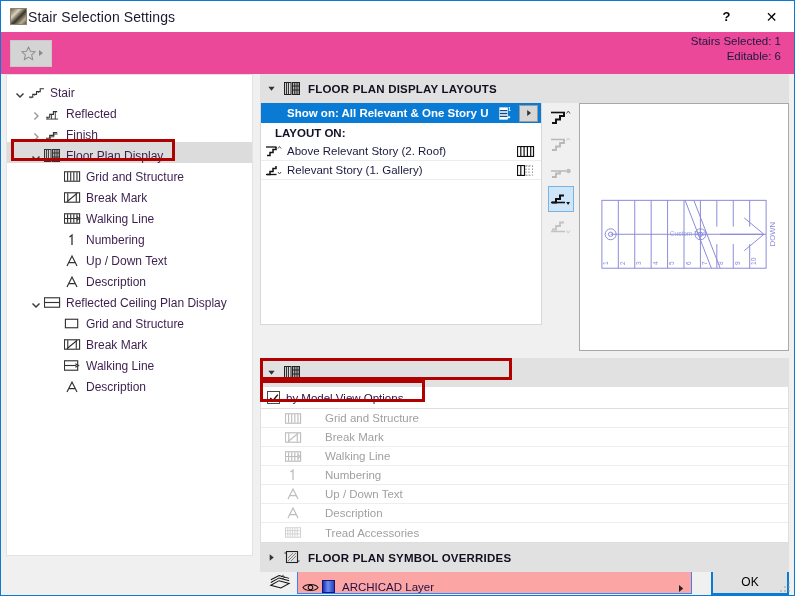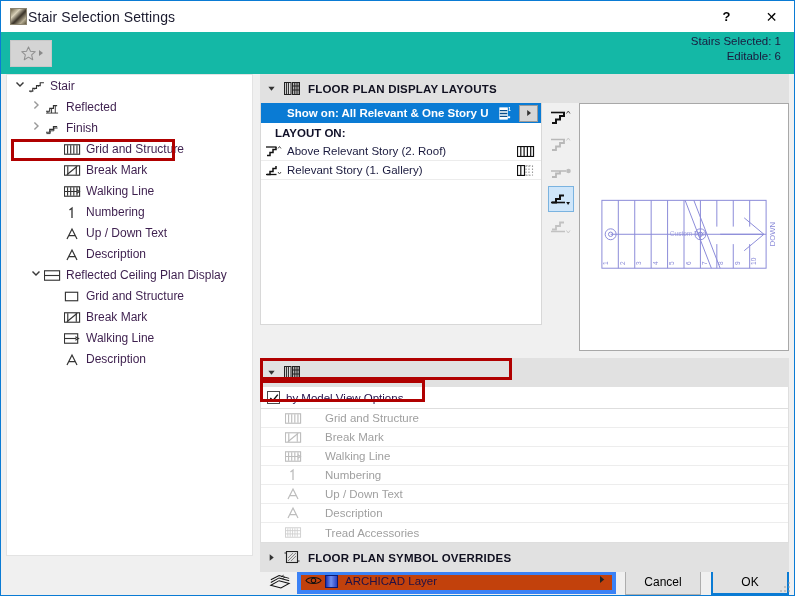--- a/index.html
+++ b/index.html
@@ -51,21 +51,21 @@
     width: 45px; height: 31px;
     display: flex; align-items: center; justify-content: center;
     font-size: 14px; color: #000;
     cursor: default;
   }
   .tbtn.help { font-weight: bold; font-size: 13px; }
 
   
   .toolstrip {
     height: 42px;
-    background: #14b8a6;
+    background: #ec4899;
     flex: 0 0 auto;
     position: relative;
     display: flex;
     align-items: center;
   }
   .fav-button {
     margin-left: 9px;
     width: 42px; height: 27px;
     background: #d4d4d4;
     border: 1px solid #c8c8c8;
@@ -112,21 +112,21 @@
   .tree {
     background: #ffffff;
     height: 100%;
     border: 1px solid #e3e3e3;
     padding-top: 4px;
     overflow: hidden;
     position: relative;
   }
   .tnode {
     display: flex;
-    align-items: flex-start;
+    align-items: flex-end;
     height: 21px;
     padding-left: 4px;
     cursor: default;
     position: relative;
     white-space: nowrap;
   }
   .tnode.selected { background: #dcdcdc; }
   .tnode .twist {
     width: 14px;
     flex: 0 0 auto;
@@ -327,24 +327,24 @@
     align-items: center;
     padding-top: 4px;
   }
   .layer-icon {
     width: 26px; flex: 0 0 auto;
     display: flex; align-items: center; justify-content: center;
   }
   .layer-combo {
     flex: 1 1 auto;
     height: 23px;
-    background: #c2410c;
-    border: 4px solid #3b82f6;
-    display: flex;
-    align-items: flex-start;
+    background: #fca5a5;
+    border: 1px solid #3b82f6;
+    display: flex;
+    align-items: flex-end;
     margin-left: 4px;
     margin-right: 9px;
     min-width: 0;
     cursor: default;
   }
   .eye { width: 24px; flex:0 0 auto; display:flex; align-items:center; justify-content:center;}
   .layer-swatch {
     width: 13px; height: 13px;
     flex: 0 0 auto;
     background: linear-gradient(90deg,#1a2fb0 0%,#6f8ff0 45%,#2a3fc0 100%);
@@ -442,20 +442,36 @@
                 <path d="M3.4 1.5 L7 5 L3.4 8.5" stroke="#9a9a9a" stroke-width="1.4" fill="none"></path>
               </svg>
             </span>
             <span class="ticon">
               <svg class="gi" width="17" height="13" viewBox="0 0 18 14">
         <path d="M2 11 L6 11 L6 8 L10 8 L10 5 L14 5" stroke="#333" stroke-width="1.2" fill="none"></path>
         <path d="M2.5 12.5 L6.5 12.5 L6.5 9.5 L10.5 9.5 L10.5 6.5 L14.5 6.5" stroke="#333" stroke-width="1" fill="none"></path>
               </svg>
             </span>
             <span class="tlabel">Finish</span>
+          </div>
+          <div class="tnode lvl1 selected">
+            <span class="twist">
+              <svg class="gi" width="10" height="10" viewBox="0 0 10 10">
+                <path d="M1.5 3.4 L5 7 L8.5 3.4" stroke="#3a3a3a" stroke-width="1.4" fill="none"></path>
+              </svg>
+            </span>
+            <span class="ticon">
+              <svg class="gi" width="16" height="13" viewBox="0 0 16 13">
+        <rect x="0.5" y="0.5" width="6.5" height="12" fill="none" stroke="#333" stroke-width="1"></rect>
+        <path d="M2.4 1 V12 M4.4 1 V12" stroke="#333" stroke-width="1"></path>
+        <rect x="8.5" y="0.5" width="7" height="12" fill="none" stroke="#333" stroke-width="1"></rect>
+        <path d="M10.3 1 V12 M12.1 1 V12 M13.9 1 V12 M8.7 4 H15.3 M8.7 8 H15.3" stroke="#333" stroke-width="1"></path>
+              </svg>
+            </span>
+            <span class="tlabel">Floor Plan Display</span>
           </div>
           <div class="tnode lvl2">
             <span class="twist"></span>
             <span class="ticon">
               <svg class="gi" width="17" height="11" viewBox="0 0 18 11">
         <rect x="0.5" y="0.5" width="16" height="10" fill="none" stroke="#333" stroke-width="1.2"></rect>
         <path d="M3.8 1 V10 M7.1 1 V10 M10.4 1 V10 M13.7 1 V10" stroke="#333" stroke-width="1.2"></path>
               </svg>
             </span>
             <span class="tlabel">Grid and Structure</span>
@@ -865,21 +881,20 @@
           </svg>
         </span>
         <span class="layer-swatch"></span>
         <span class="layer-text">ARCHICAD Layer</span>
         <span class="layer-arrow">
           <svg class="gi" width="8" height="9" viewBox="0 0 8 9">
               <path d="M2 1 L6.2 4.5 L2 8 Z" fill="#222"></path>
             </svg>
         </span>
       </div>
-      <button class="btn">Cancel</button>
       <button class="btn primary">OK</button>
     </div>
   </div>
 
   <svg class="grip" viewBox="0 0 12 12">
     <g fill="#9a9a9a">
       <rect x="9" y="1" width="2" height="2"></rect>
         <rect x="5" y="5" width="2" height="2"></rect>
       <rect x="9" y="5" width="2" height="2"></rect>
         <rect x="1" y="9" width="2" height="2"></rect>

